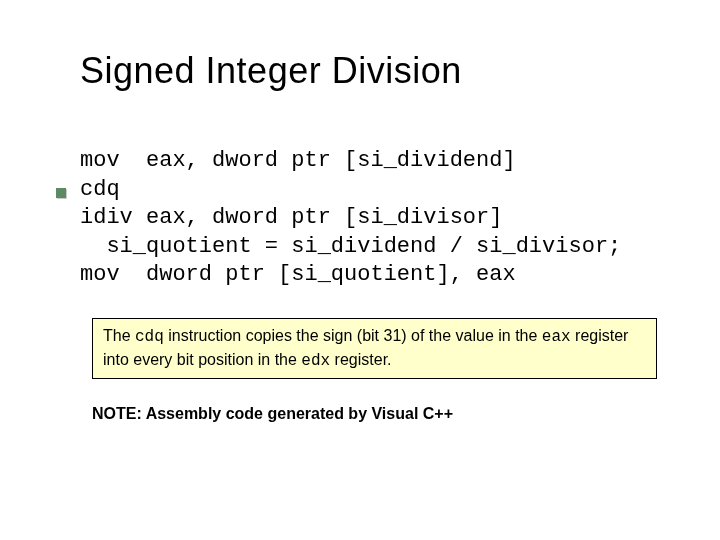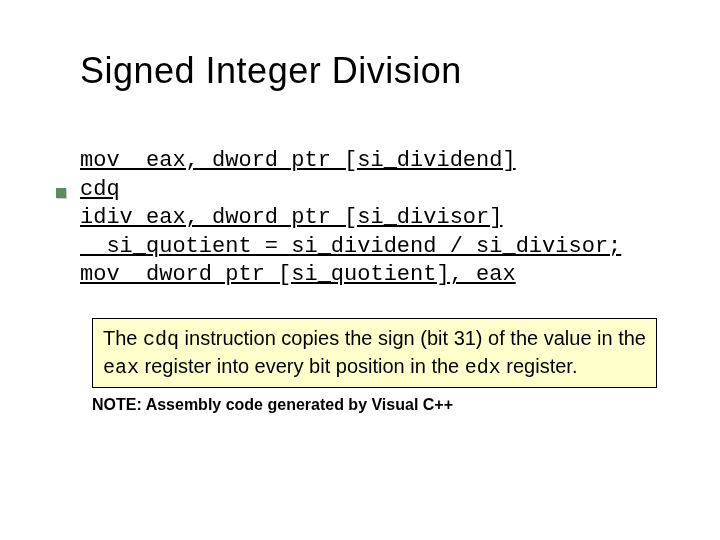--- a/index.html
+++ b/index.html
@@ -39,38 +39,37 @@
     box-shadow: 1px 1px 0 rgba(0,0,0,0.2);
   }
   .code-block {
     font-family: "Courier New", monospace;
     font-size: 22px;
     line-height: 1.3;
     margin-left: 0;
     margin-top: 55px;
     white-space: pre;
     color: #000;
-    text-decoration: underline;
   }
   .callout {
     margin-top: 28px;
     margin-left: 12px;
     margin-right: 23px;
     border: 1px solid #000;
     background: #ffffcc;
     padding: 6px 10px;
-    font-size: 20px;
+    font-size: 16px;
     line-height: 1.35;
     font-family: Arial, Helvetica, sans-serif;
   }
   .callout .mono {
     font-family: "Courier New", monospace;
   }
   .note {
-    margin-top: 8px;
+    margin-top: 26px;
     margin-left: 12px;
     font-family: Arial, Helvetica, sans-serif;
     font-size: 16px;
     font-weight: bold;
   }
 </style>
 </head>
 <body>
 
 <div class="slide">

